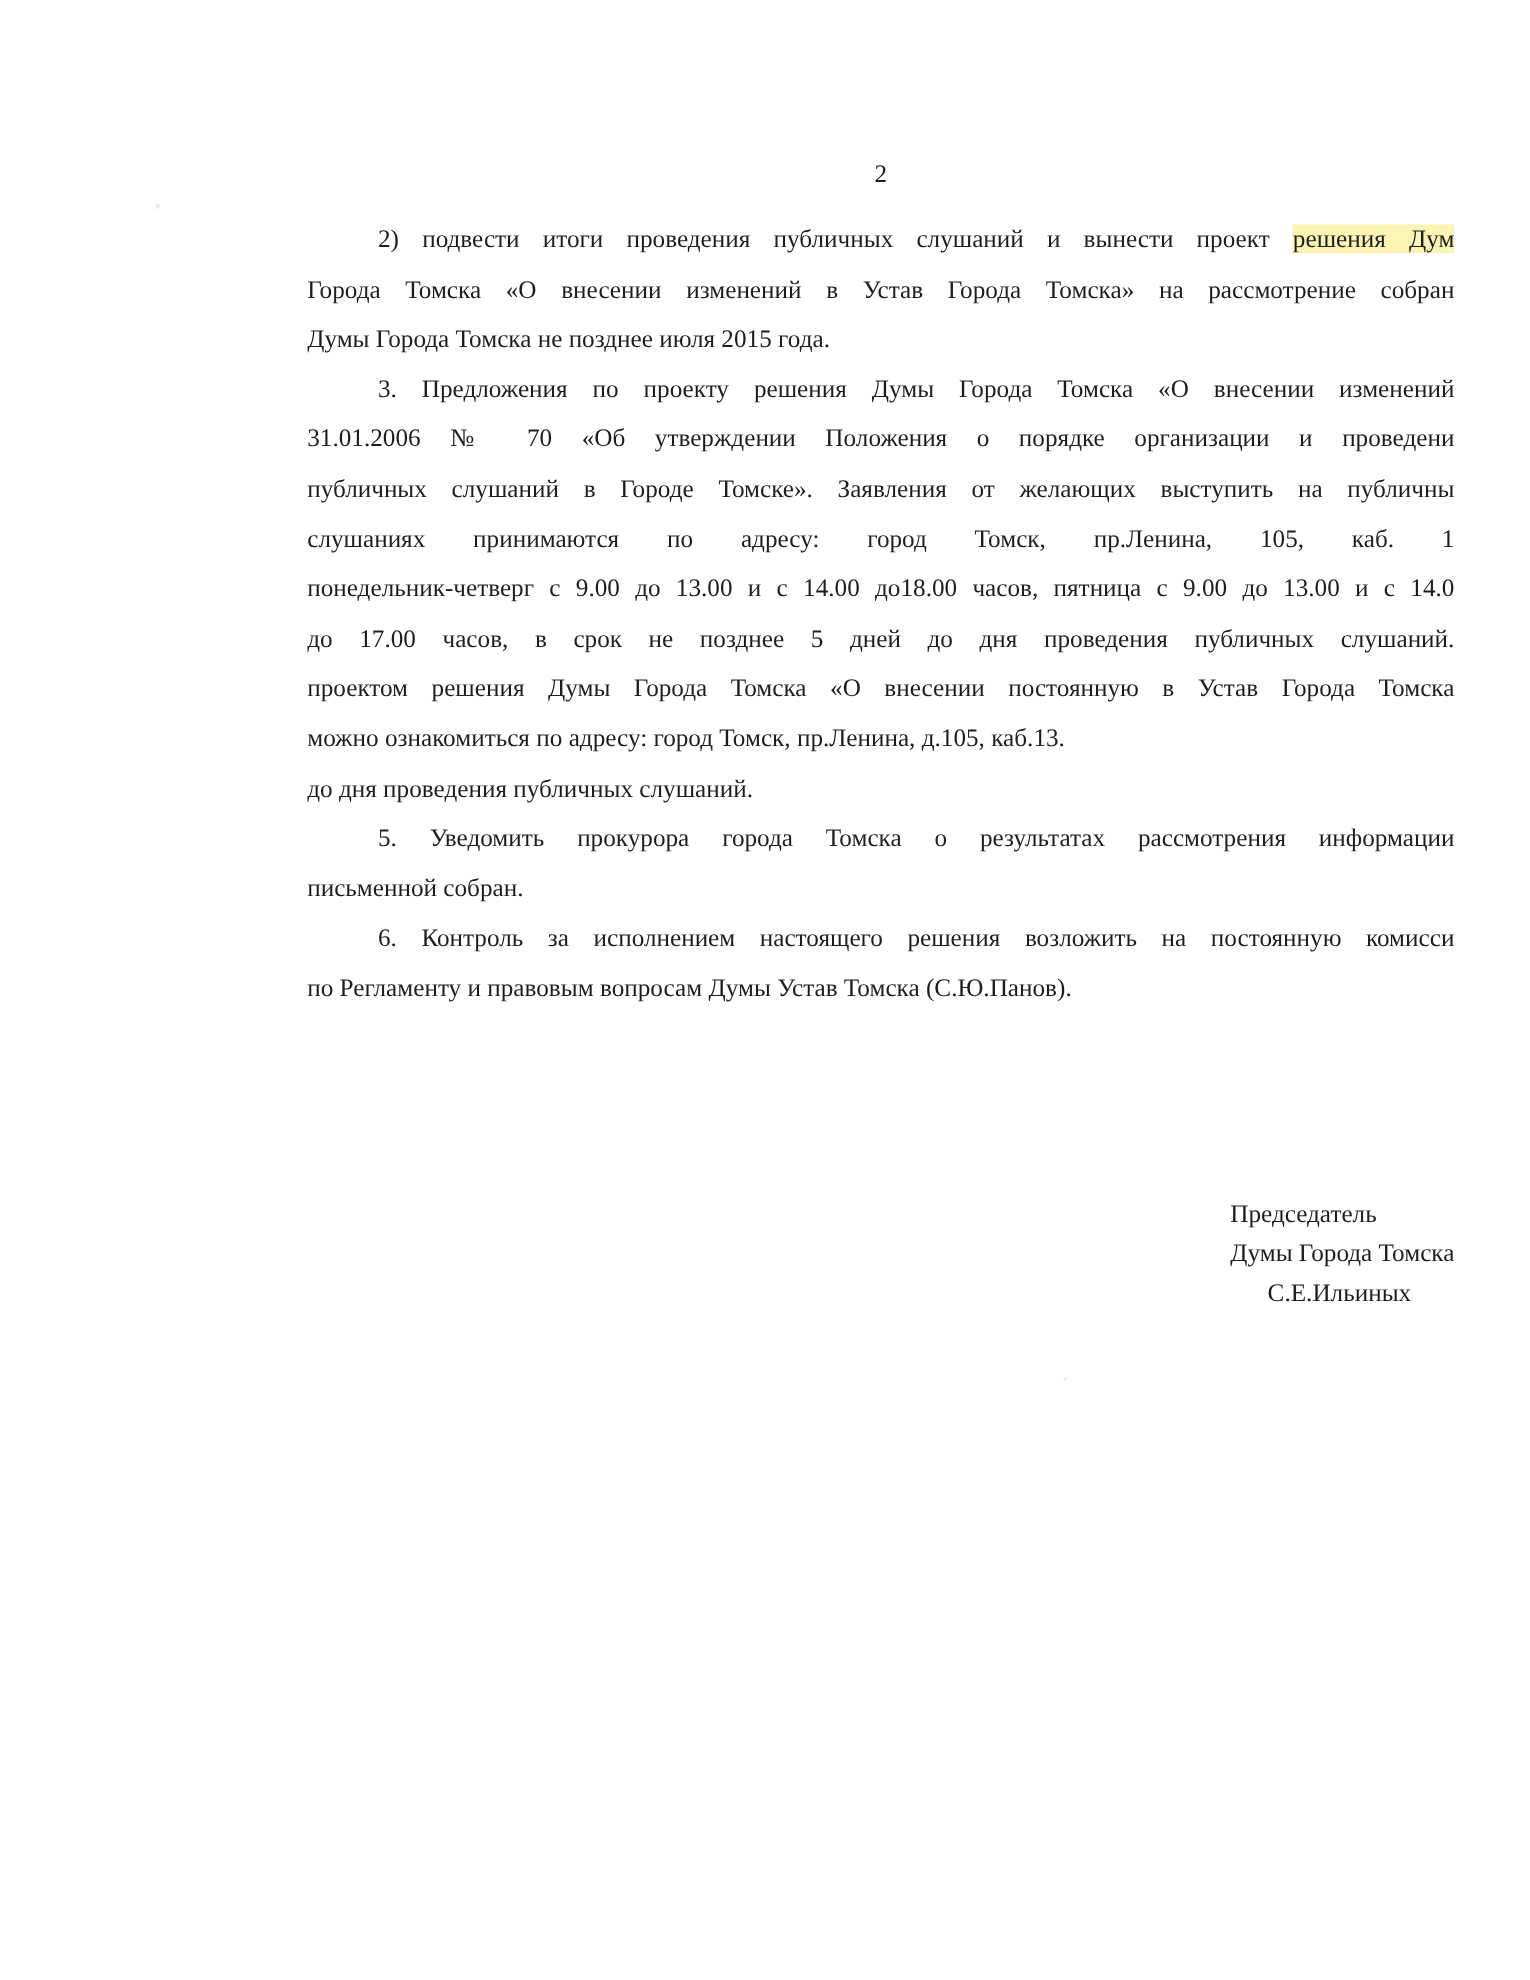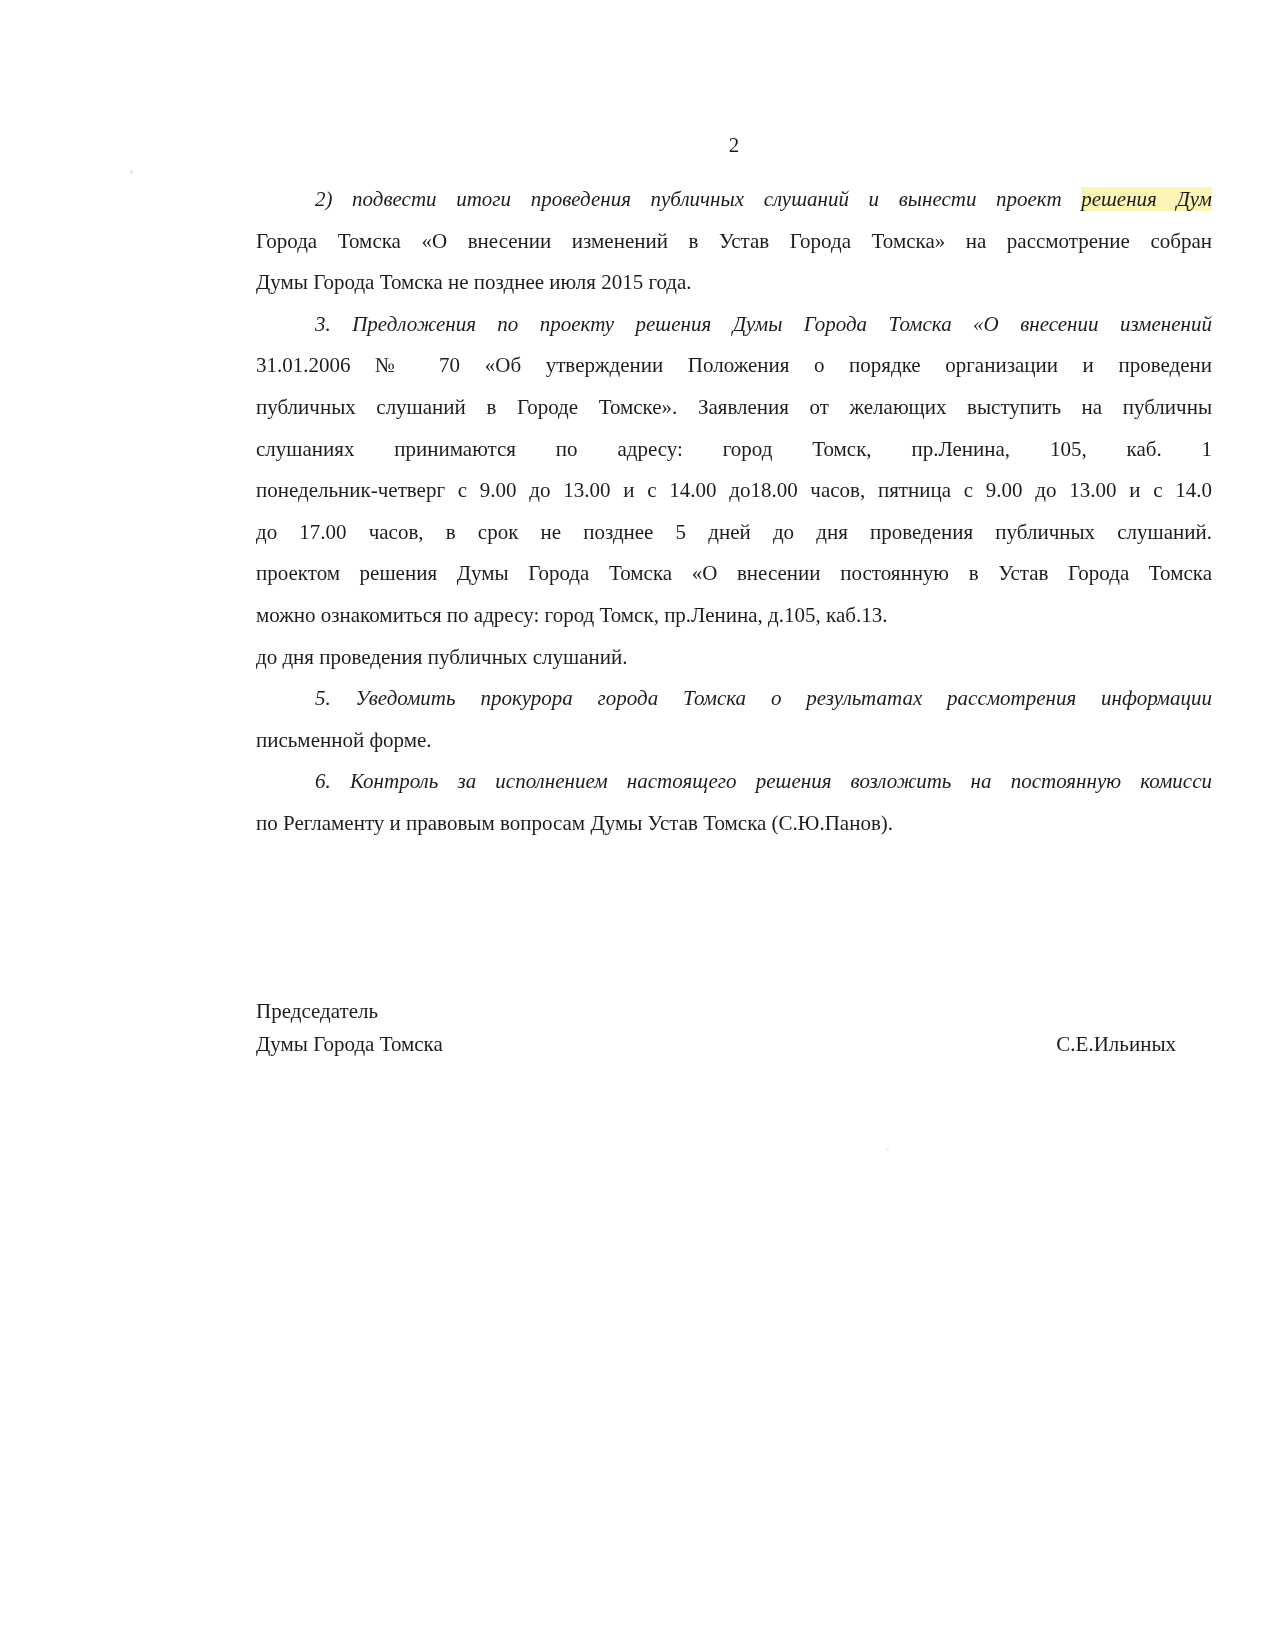--- a/index.html
+++ b/index.html
@@ -28,32 +28,33 @@
     font-size: 21px;
     line-height: 41.6px;
   }
   .line {
     text-align: justify;
     height: 41.6px;
     overflow: hidden;
     white-space: normal;
   }
   .line.just { text-align-last: justify; }
-  .line.indent { text-indent: 59px; font-style: italic; }
+  .line.indent { text-indent: 59px; }
   .hl { background: var(--hl, #fbf4b4); }
   .signature {
     position: absolute;
     left: 256px;
     top: 995px;
     width: 956px;
     display: flex;
     justify-content: space-between;
     align-items: flex-end;
     font-size: 21px;
     line-height: 33px;
+    flex-direction: column;
   }
   .sig-right { padding-right: 36px; font-family: Liberation Serif, serif; }
   .speck {
     position: absolute;
     background: #c6c6c6;
     border-radius: 50%;
     opacity: 0.45;
   }
   .speck-1 { left: 130px; top: 170px; width: 3px; height: 4px; }
   .speck-2 { left: 886px; top: 1148px; width: 3px; height: 3px; opacity: 0.3; }
@@ -70,21 +71,21 @@
     <div class="line just indent">3. Предложения по проекту решения Думы Города Томска «О внесении изменений</div>
     <div class="line just">31.01.2006 № 70 «Об утверждении Положения о порядке организации и проведени</div>
     <div class="line just">публичных слушаний в Городе Томске». Заявления от желающих выступить на публичны</div>
     <div class="line just">слушаниях принимаются по адресу: город Томск, пр.Ленина, 105, каб. 1</div>
     <div class="line just">понедельник-четверг с 9.00 до 13.00 и с 14.00 до18.00 часов, пятница с 9.00 до 13.00 и с 14.0</div>
     <div class="line just">до 17.00 часов, в срок не позднее 5 дней до дня проведения публичных слушаний.</div>
     <div class="line just">проектом решения Думы Города Томска «О внесении постоянную в Устав Города Томска</div>
     <div class="line">можно ознакомиться по адресу: город Томск, пр.Ленина, д.105, каб.13.</div>
     <div class="line">до дня проведения публичных слушаний.</div>
     <div class="line just indent">5. Уведомить прокурора города Томска о результатах рассмотрения информации</div>
-    <div class="line">письменной форме.</div>
+    <div class="line">письменной собран.</div>
     <div class="line just indent">6. Контроль за исполнением настоящего решения возложить на постоянную комисси</div>
     <div class="line">по Регламенту и правовым вопросам Думы Устав Томска (С.Ю.Панов).</div>
   </div>
 
 <div class="signature">
   <div class="sig-left">
     <div>Председатель</div>
     <div>Думы Города Томска</div>
   </div>
   <div class="sig-right">С.Е.Ильиных</div>

